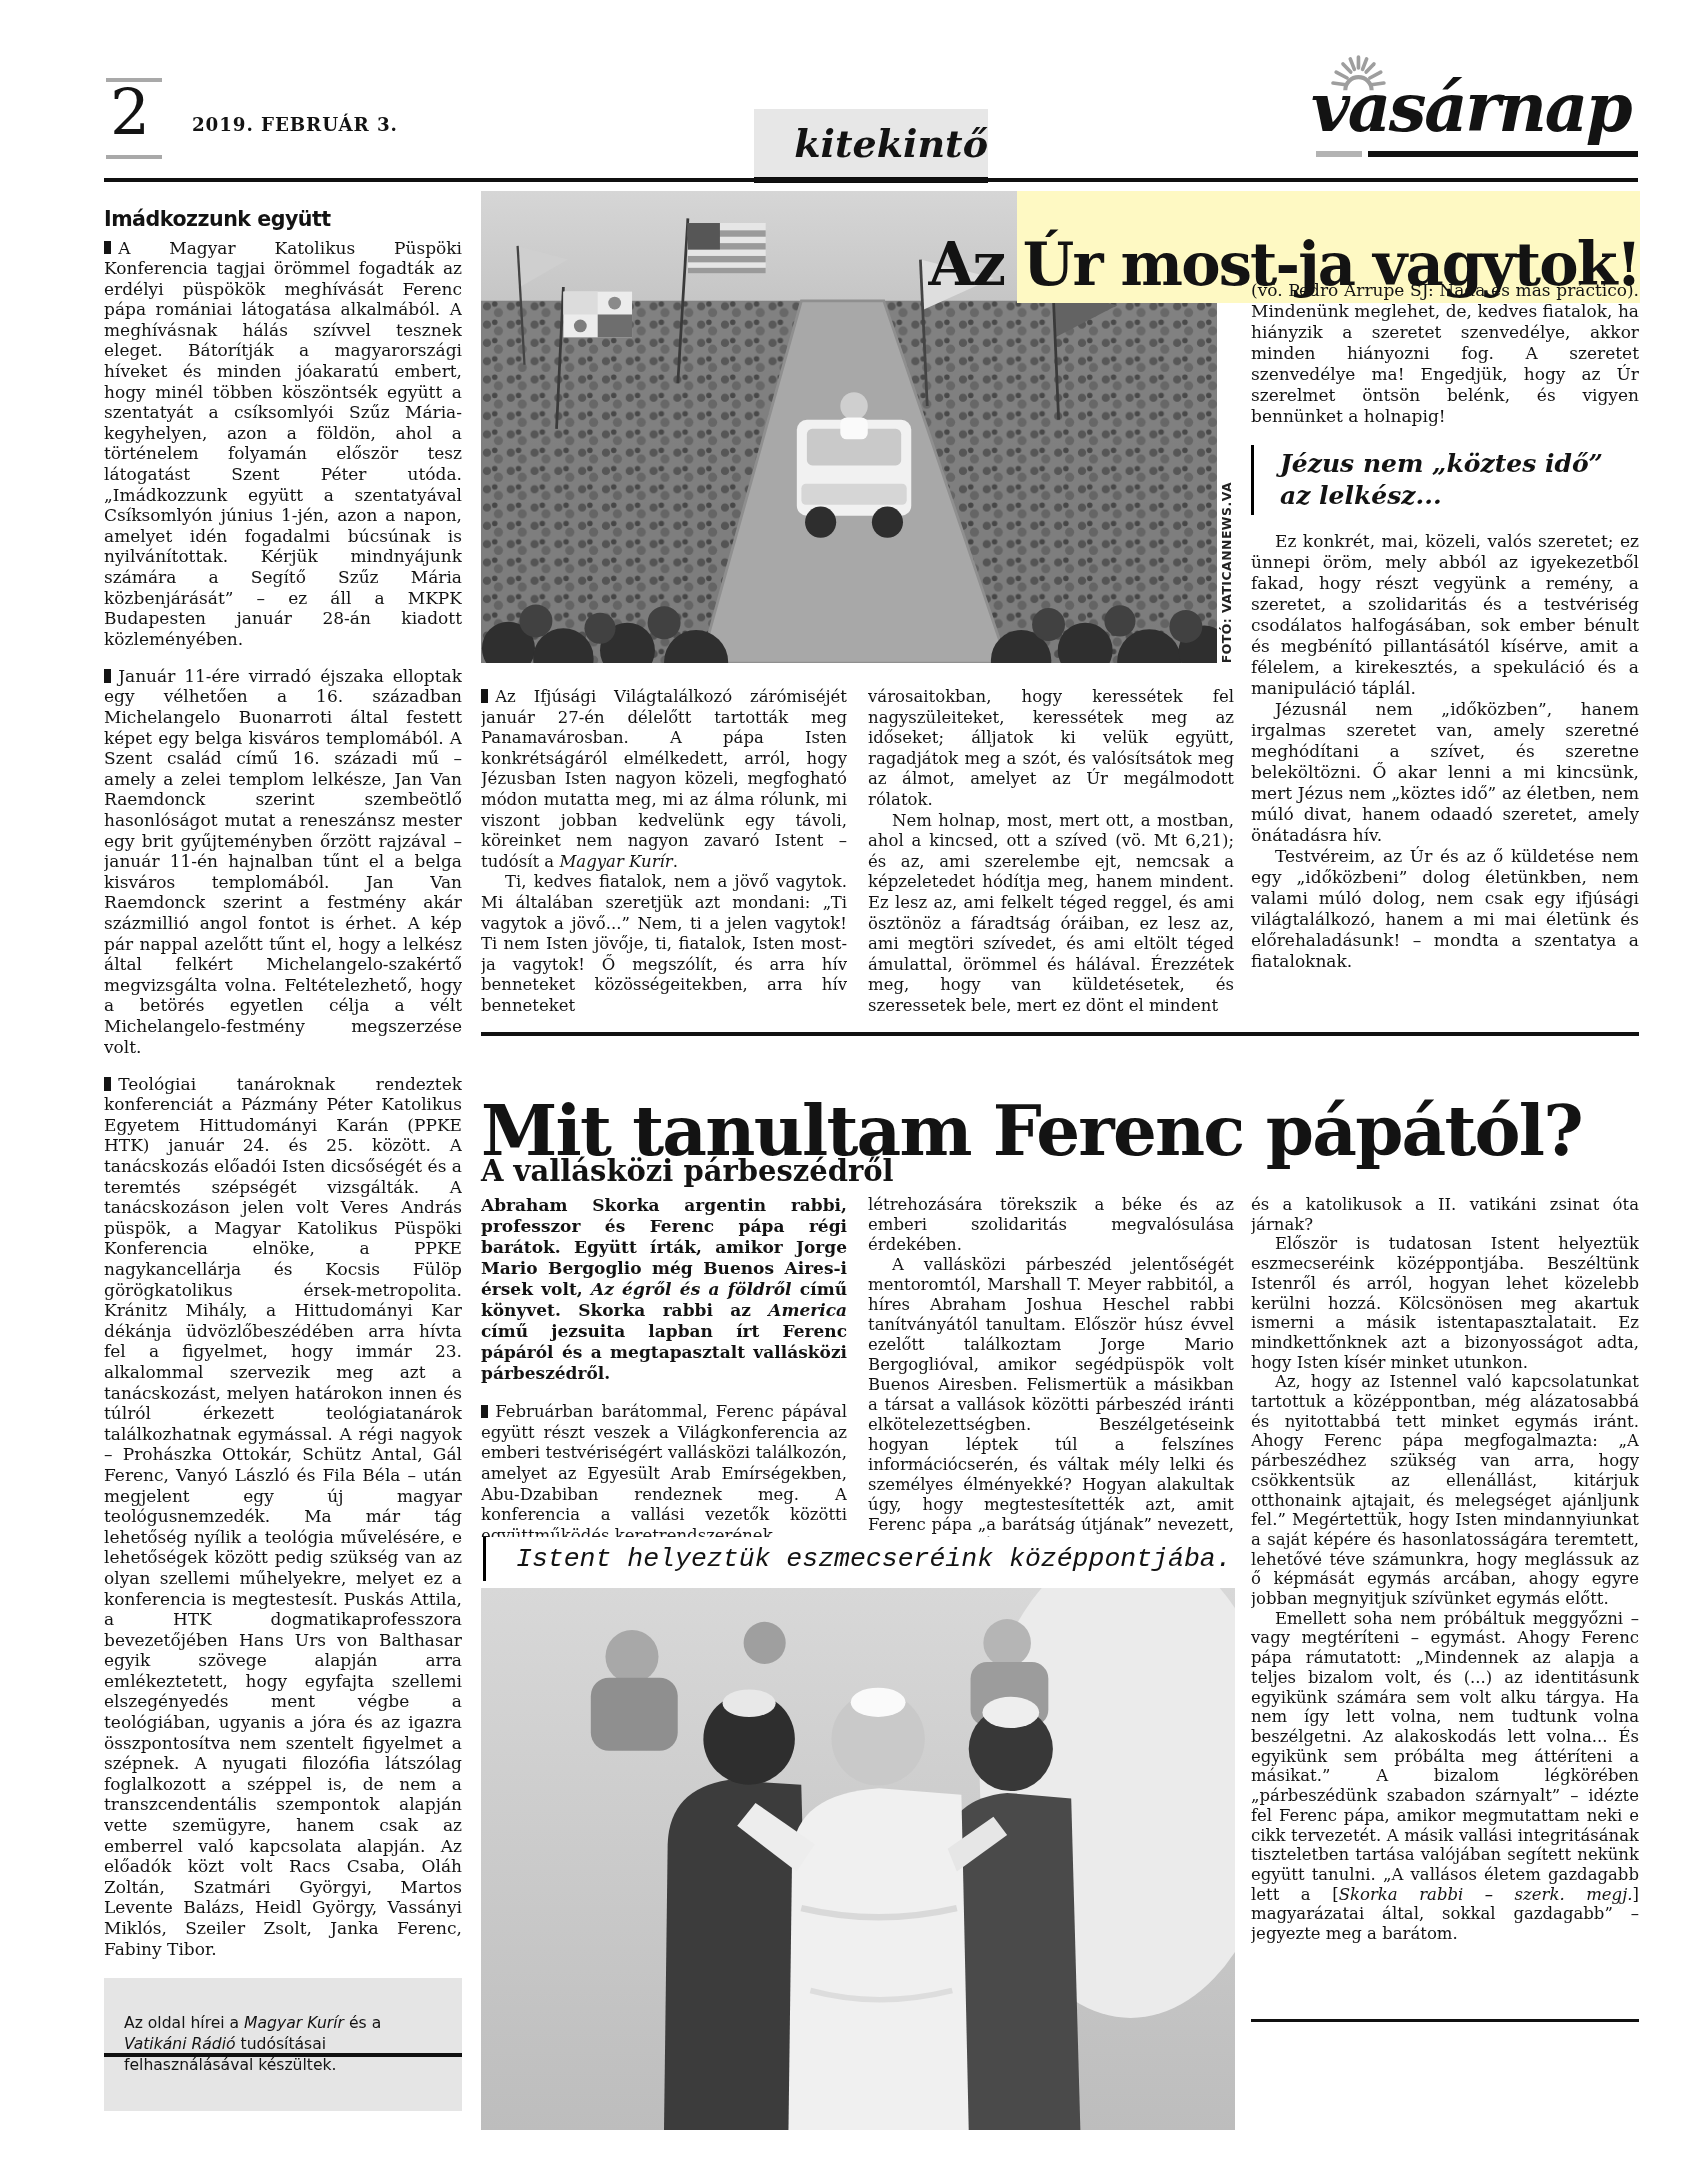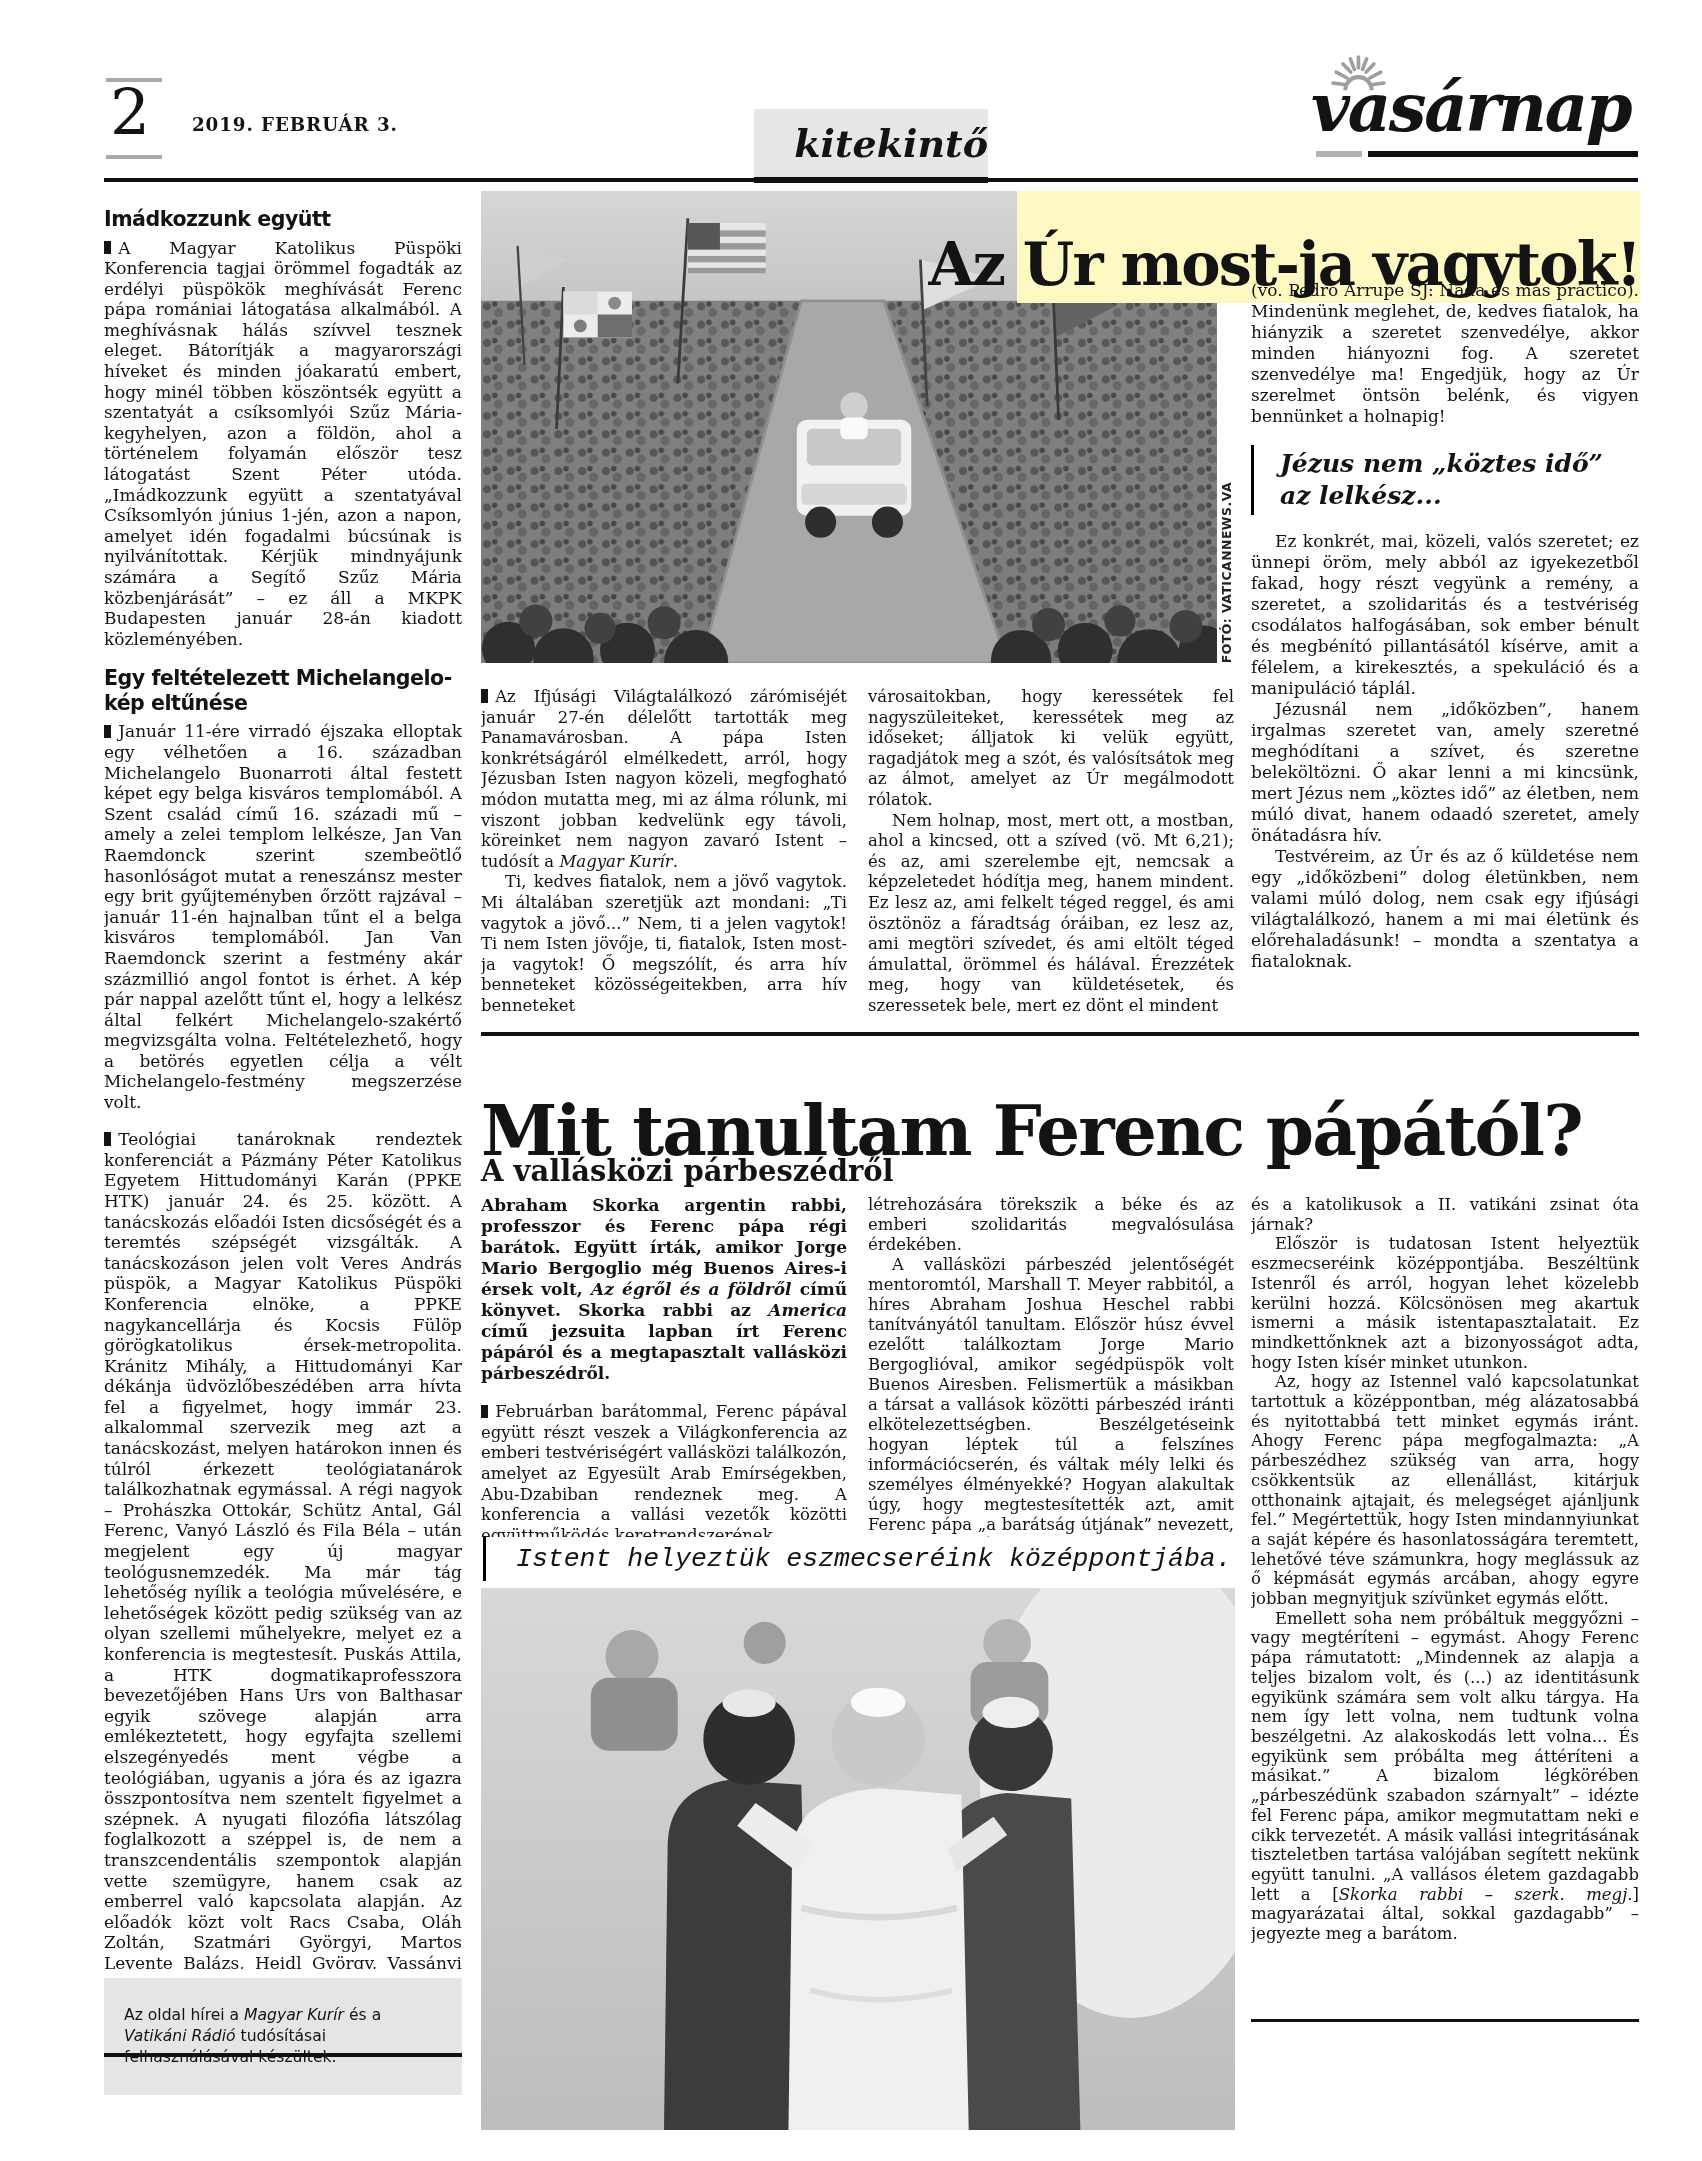--- a/index.html
+++ b/index.html
@@ -31,21 +31,21 @@
   .marker{display:inline-block;width:7.3px;height:13.7px;background:#141414;
           margin-right:6.9px;vertical-align:-0.9px;}
   h3.bhead{margin:0 0 5.5px 0;font-family:"DejaVu Sans",sans-serif;
            font-weight:700;font-size:20.6px;line-height:25px;letter-spacing:-0.5px;}
 
   
   #leftcol{position:absolute;left:104px;top:207px;width:358px;height:1762px;overflow:hidden;}
   #leftcol article{margin-bottom:16.5px;}
   #leftcol p.para{font-size:17px;line-height:20.6px;}
   #footnote{position:absolute;left:104px;top:1978px;width:358px;background:#e5e5e5;
-            box-sizing:border-box;padding:27px 20px;}
+            box-sizing:border-box;padding:35px 20px;}
   #footnote p{margin:0;font-family:"DejaVu Sans",sans-serif;font-size:15.6px;line-height:21px;}
   #leftrule{position:absolute;left:104px;top:2053px;width:358px;height:3.7px;background:#111;}
 
   
   #photo-top{position:absolute;left:481px;top:191px;width:736px;height:472px;}
   #photo-credit{position:absolute;left:1219px;top:462px;width:18.3px;height:201px;
         display:flex;align-items:flex-end;}
   #photo-credit span{writing-mode:vertical-rl;transform:rotate(180deg);
         font-family:"DejaVu Sans",sans-serif;font-weight:700;font-size:12.4px;letter-spacing:0.5px;color:#222;}
   #headline1{position:absolute;left:1017px;top:191px;width:623px;height:112px;background:#fef9c3;
@@ -118,21 +118,20 @@
   <div id="headrule"></div>
 
   <section id="leftcol">
     <article>
       <h3 class="bhead">Imádkozzunk együtt</h3>
       <div>
           <p class="para"><span class="marker"></span>A Magyar Katolikus Püspöki Konferencia tagjai örömmel fogadták az erdélyi püspökök meghívását Ferenc pápa romániai látogatása alkalmából. A meghívásnak hálás szívvel tesznek eleget. Bátorítják a magyarországi híveket és minden jóakaratú embert, hogy minél többen köszöntsék együtt a szentatyát a csíksomlyói Szűz Mária-kegyhelyen, azon a földön, ahol a történelem folyamán először tesz látogatást Szent Péter utóda. „Imádkozzunk együtt a szentatyával Csíksomlyón június 1-jén, azon a napon, amelyet idén fogadalmi búcsúnak is nyilvánítottak. Kérjük mindnyájunk számára a Segítő Szűz Mária közbenjárását” – ez áll a MKPK Budapesten január 28-án kiadott közleményében.</p>
         </div>
     </article>
     <article>
-      <h3 class="bhead">Egy feltételezett Michelangelo-kép eltűnése</h3>
       <div>
           <p class="para"><span class="marker"></span>Január 11-ére virradó éjszaka elloptak egy vélhetően a 16. században Michelangelo Buonarroti által festett képet egy belga kisváros templomából. A Szent család című 16. századi mű – amely a zelei templom lelkésze, Jan Van Raemdonck szerint szembeötlő hasonlóságot mutat a reneszánsz mester egy brit gyűjteményben őrzött rajzával – január 11-én hajnalban tűnt el a belga kisváros templomából. Jan Van Raemdonck szerint a festmény akár százmillió angol fontot is érhet. A kép pár nappal azelőtt tűnt el, hogy a lelkész által felkért Michelangelo-szakértő megvizsgálta volna. Feltételezhető, hogy a betörés egyetlen célja a vélt Michelangelo-festmény megszerzése volt.</p>
         </div>
     </article>
     <article>
       <div>
           <p class="para"><span class="marker"></span>Teológiai tanároknak rendeztek konferenciát a Pázmány Péter Katolikus Egyetem Hittudományi Karán (PPKE HTK) január 24. és 25. között. A tanácskozás előadói Isten dicsőségét és a teremtés szépségét vizsgálták. A tanácskozáson jelen volt Veres András püspök, a Magyar Katolikus Püspöki Konferencia elnöke, a PPKE nagykancellárja és Kocsis Fülöp görögkatolikus érsek-metropolita. Kránitz Mihály, a Hittudományi Kar dékánja üdvözlőbeszédében arra hívta fel a figyelmet, hogy immár 23. alkalommal szervezik meg azt a tanácskozást, melyen határokon innen és túlról érkezett teológiatanárok találkozhatnak egymással. A régi nagyok – Prohászka Ottokár, Schütz Antal, Gál Ferenc, Vanyó László és Fila Béla – után megjelent egy új magyar teológusnemzedék. Ma már tág lehetőség nyílik a teológia művelésére, e lehetőségek között pedig szükség van az olyan szellemi műhelyekre, melyet ez a konferencia is megtestesít. Puskás Attila, a HTK dogmatikaprofesszora bevezetőjében Hans Urs von Balthasar egyik szövege alapján arra emlékeztetett, hogy egyfajta szellemi elszegényedés ment végbe a teológiában, ugyanis a jóra és az igazra összpontosítva nem szentelt figyelmet a szépnek. A nyugati filozófia látszólag foglalkozott a széppel is, de nem a transzcendentális szempontok alapján vette szemügyre, hanem csak az emberrel való kapcsolata alapján. Az előadók közt volt Racs Csaba, Oláh Zoltán, Szatmári Györgyi, Martos Levente Balázs, Heidl György, Vassányi Miklós, Szeiler Zsolt, Janka Ferenc, Fabiny Tibor.</p>
         </div>
     </article>
   </section>

